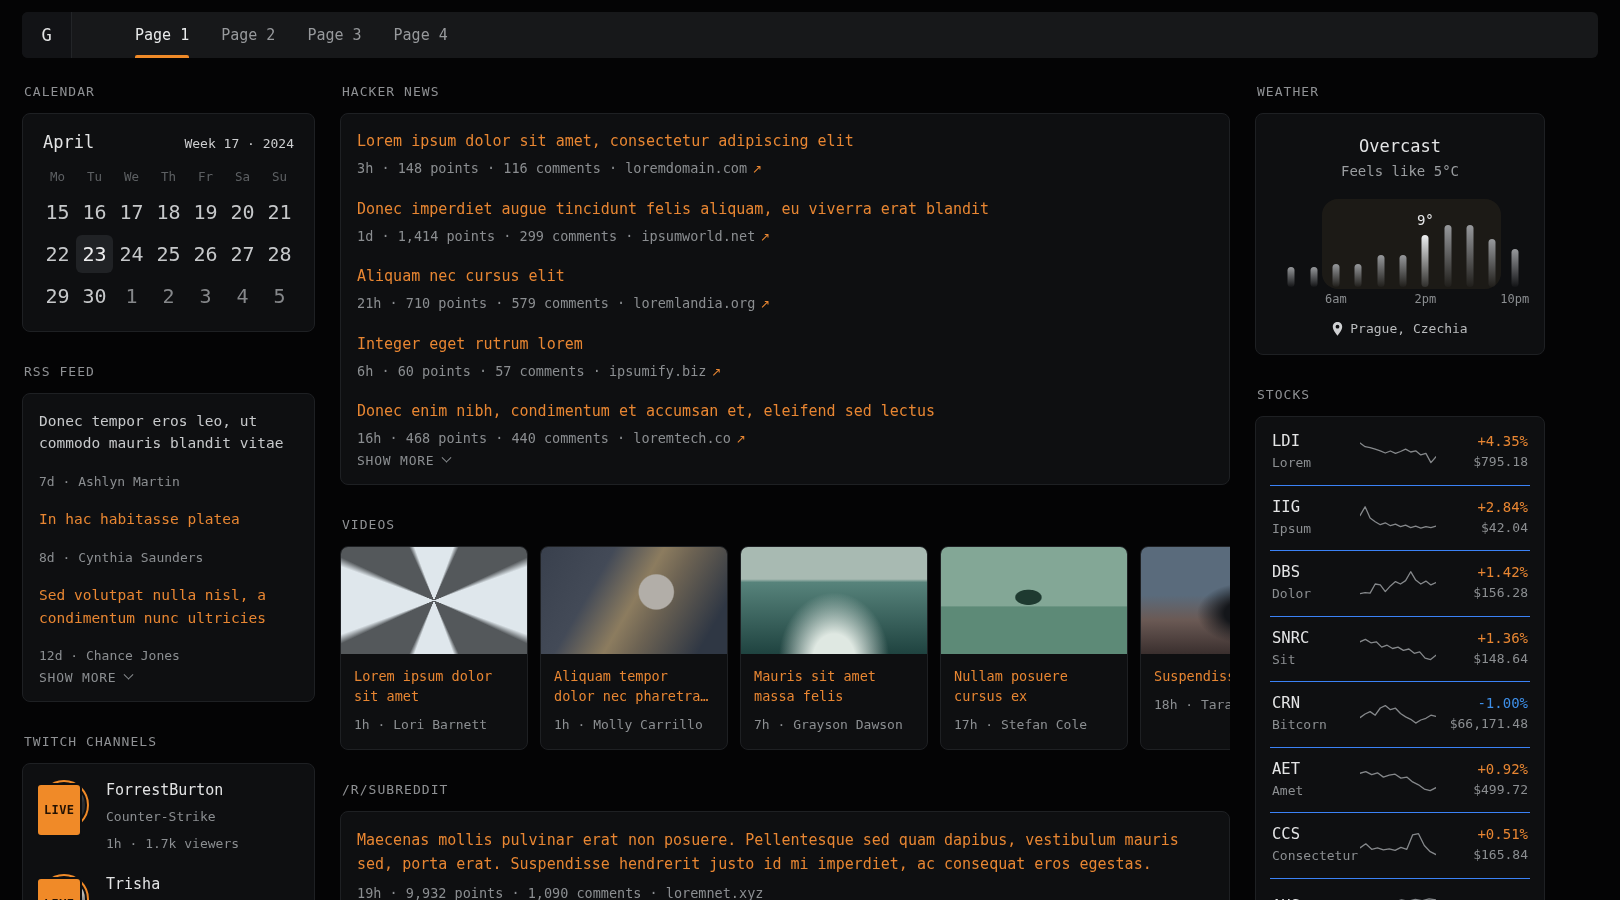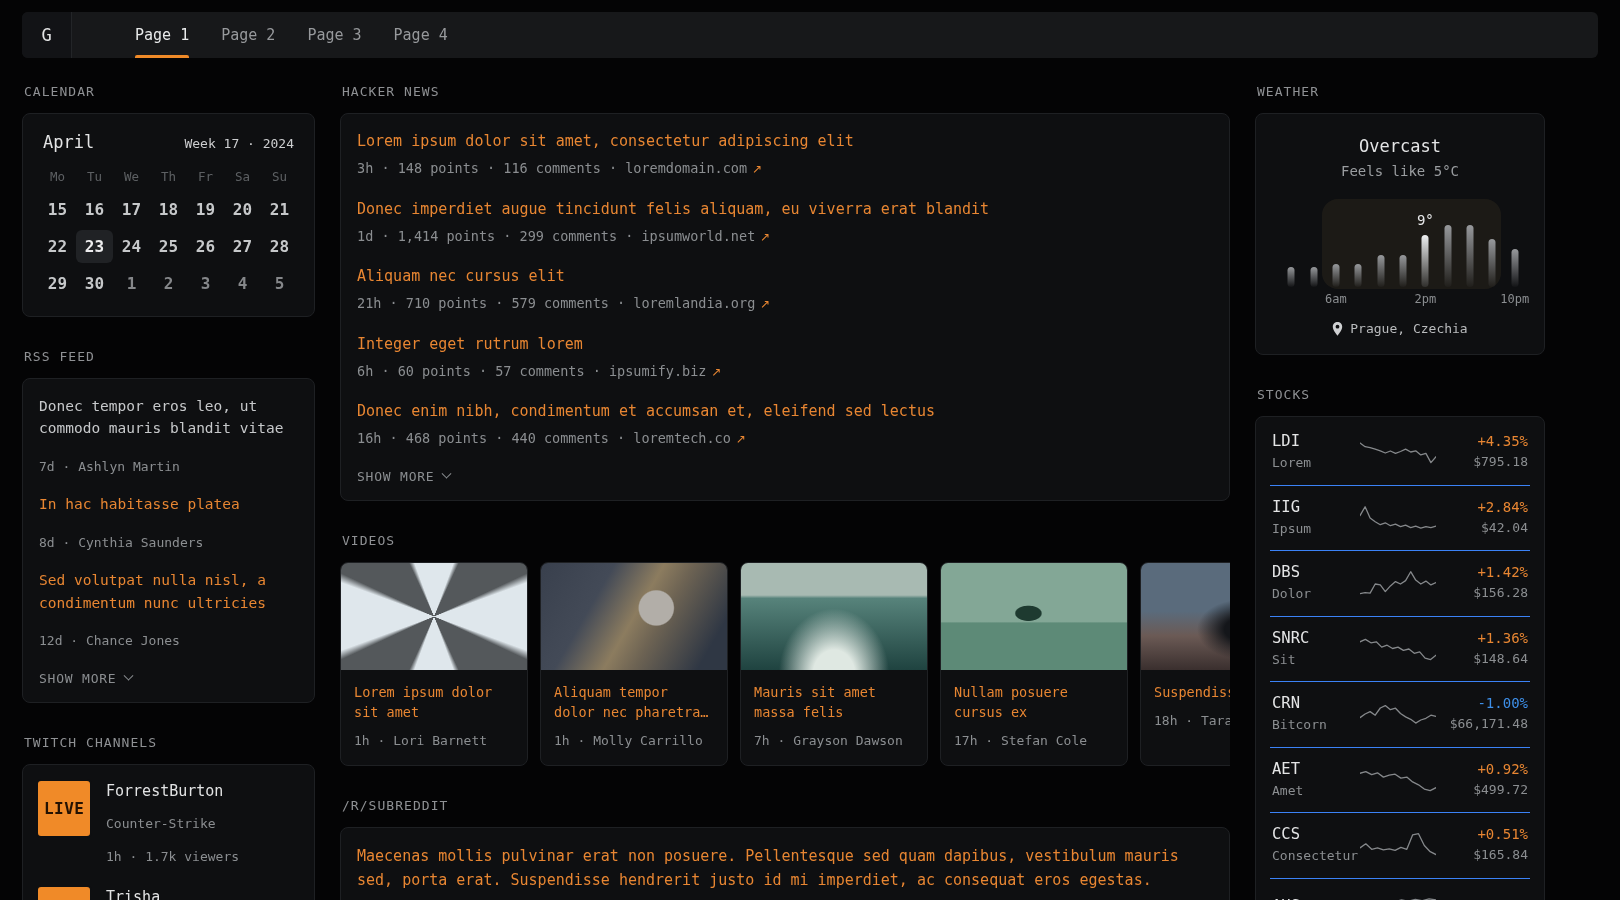--- a/index.html
+++ b/index.html
@@ -56,59 +56,59 @@
   .card{
     background:var(--card-bg);
     border:1px solid var(--card-border);
     border-radius:8px;padding:16px;
   }
   .meta{font-size:13px;color:var(--txt-sec);line-height:1.5;}
   .item-title{color:var(--accent);font-size:14.5px;line-height:1.55;cursor:pointer;}
   .item-title.visited{color:#c7c9cb;}
   .ext{color:var(--accent);font-family:"DejaVu Sans", sans-serif;font-size:12px;margin-left:5px;}
   .show-more{
-    margin-top:20px;display:flex;align-items:center;gap:9px;
+    margin-top:4px;display:flex;align-items:center;gap:9px;
     font-size:13px;letter-spacing:.06em;color:#8b8e91;cursor:pointer;
   }
   .chev{
     width:7px;height:7px;border-right:1.5px solid #8b8e91;border-bottom:1.5px solid #8b8e91;
     transform:rotate(45deg) translate(-2px,-2px);
   }
   
   .cal-head{display:flex;justify-content:space-between;align-items:baseline;padding:2px 4px 12px;}
   .cal-month{font-size:17px;color:#e4e5e6;}
   .cal-week{font-size:13px;color:#cdced0;}
   .cal-grid{display:grid;grid-template-columns:repeat(7,1fr);row-gap:4px;text-align:center;}
   .cal-dow{font-size:12.5px;color:var(--txt-dim);padding:5px 0;}
-  .cal-day{font-size:16px;color:#c6c8ca;padding:7px 0;border-radius:6px;font-weight:bold;}
+  .cal-day{font-size:20px;color:#c6c8ca;padding:7px 0;border-radius:6px;}
   .cal-day.next{color:#85878a;}
   .cal-day.today{background:#202225;color:#ededee;}
   
   .rss-item + .rss-item{margin-top:17px;}
   .rss-item .meta{margin-top:17px;}
   
   .tw-row{display:flex;gap:15px;align-items:flex-start;cursor:pointer;}
   .tw-row + .tw-row{margin-top:20px;}
   .tw-avwrap{position:relative;flex:0 0 52px;}
   .tw-ring{
     width:50px;height:50px;border-radius:50%;
     border:2px solid var(--accent-bright);padding:2px;
   }
   .tw-ring.offline{border-color:#3c3e41;}
   .tw-av{width:42px;height:42px;border-radius:50%;}
   .av-1{background:linear-gradient(135deg,#3a3d40 20%,#75787a 45%,#2a2c2e 70%);}
   .av-2{background:linear-gradient(180deg,#d9d5ce 0%,#b9b4ab 40%,#3f444a 75%);}
   .live-badge{
     position:absolute;left:-3px;bottom:-7px;
     background:var(--accent-bright);color:#241203;
-    font-size:16px;font-weight:bold;letter-spacing:.03em;
+    font-size:12px;font-weight:bold;letter-spacing:.03em;
     padding:18px 6px;border-radius:5px;border:2px solid var(--card-bg);
   }
   .tw-name{font-size:15px;color:#e2e3e4;margin-top:1px;}
-  .tw-info .meta{margin-top:14px;}
+  .tw-info .meta{margin-top:8px;}
   
   .hn-item + .hn-item{margin-top:19px;}
   .hn-item .item-title{font-size:15px;}
   .hn-item .meta{margin-top:5px;font-size:13.5px;}
   .sub-card{min-height:165px;}
   .sub-item .item-title{font-size:15px;line-height:1.65;}
   .sub-item .meta{margin-top:6px;font-size:13.5px;}
   
   .video-row{display:flex;gap:12px;overflow:hidden;}
   .video-card{

